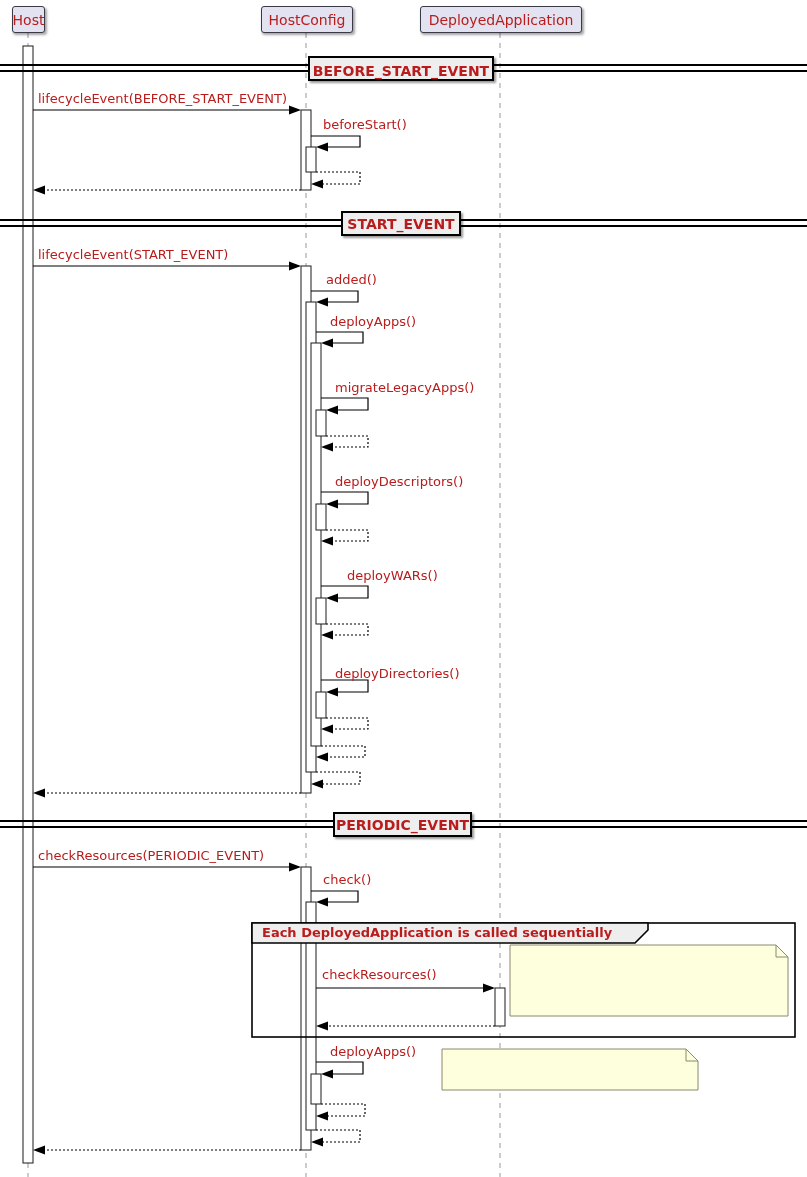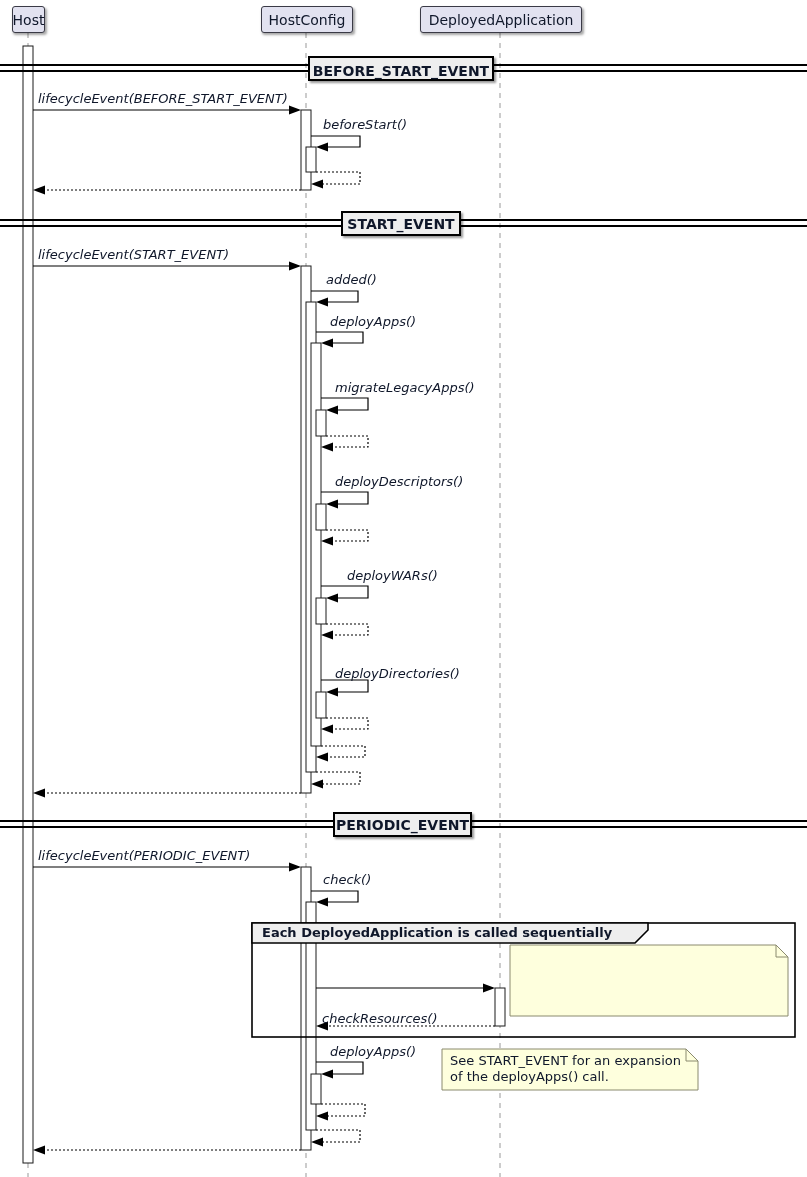--- a/index.html
+++ b/index.html
@@ -1,38 +1,38 @@
 <!DOCTYPE html>
 <html><head>
 <meta charset="utf-8">
 <style>
   html,body{margin:0;padding:0;background:#ffffff;}
   #diagram{
     position:relative;
     width:807px;height:1177px;
     font-family:"DejaVu Sans","Liberation Sans",sans-serif;
-    font-size:13px;color:#0f172a;overflow:hidden;background:#fff;
+    font-size:13px;color:#b91c1c;overflow:hidden;background:#fff;
   }
   #diagram svg{position:absolute;left:0;top:0;}
   .abs{position:absolute;}
   .participant{
     position:absolute;height:25px;
     background:#E2E2F0;border:1px solid #3A3A46;border-radius:3px;
     box-shadow:1.5px 2px 2.5px rgba(0,0,0,.35);
     display:flex;align-items:center;justify-content:center;
     font-size:14px;white-space:nowrap;
   }
   .divider-box{
     position:absolute;height:21px;
     background:#EEEEEE;border:2px solid #000;
     box-shadow:2px 2px 2px rgba(0,0,0,.4);
     display:flex;align-items:center;justify-content:center;
     font-weight:bold;font-size:14px;white-space:nowrap;
   }
-  .msg-label{position:absolute;white-space:nowrap;line-height:14px;font-style:italic;}
+  .msg-label{position:absolute;white-space:nowrap;line-height:14px;}
   .group-label{position:absolute;font-weight:bold;white-space:nowrap;line-height:14px;}
   .note-text{position:absolute;white-space:pre-line;line-height:16px;}
 </style>
 </head>
 <body>
 
 <div id="diagram">
 
   <svg width="807" height="1177" viewBox="0 0 807 1177">
 
@@ -227,23 +227,21 @@
 
   <div class="msg-label abs" style="left:38px;top:92px;">lifecycleEvent(BEFORE_START_EVENT)</div>
   <div class="msg-label abs" style="left:323px;top:118px;">beforeStart()</div>
   <div class="msg-label abs" style="left:38px;top:248px;">lifecycleEvent(START_EVENT)</div>
   <div class="msg-label abs" style="left:326px;top:273px;">added()</div>
   <div class="msg-label abs" style="left:330px;top:315px;">deployApps()</div>
   <div class="msg-label abs" style="left:335px;top:381px;">migrateLegacyApps()</div>
   <div class="msg-label abs" style="left:335px;top:475px;">deployDescriptors()</div>
   <div class="msg-label abs" style="left:335px;top:569px;margin-left:12px;">deployWARs()</div>
   <div class="msg-label abs" style="left:335px;top:667px;text-align:center;">deployDirectories()</div>
-  <div class="msg-label abs" style="left:38px;top:849px;">lifecycleEvent(PERIODIC_EVENT)</div>
+  <div class="msg-label abs" style="left:38px;top:849px;">checkResources(PERIODIC_EVENT)</div>
   <div class="msg-label abs" style="left:323px;top:873px;">check()</div>
-  <div class="msg-label abs" style="left:322px;top:968px;margin-top:44px;">checkResources()</div>
+  <div class="msg-label abs" style="left:322px;top:968px;">checkResources()</div>
   <div class="msg-label abs" style="left:330px;top:1045px;">deployApps()</div>
 
   <div class="group-label" style="left:262px;top:926px;">Each DeployedApplication is called sequentially</div>
 
-  <div class="note-text" style="left:450px;top:1053px;width:242px;">See START_EVENT for an expansion
-of the deployApps() call.</div>
 
 </div>
 
 </body></html>

